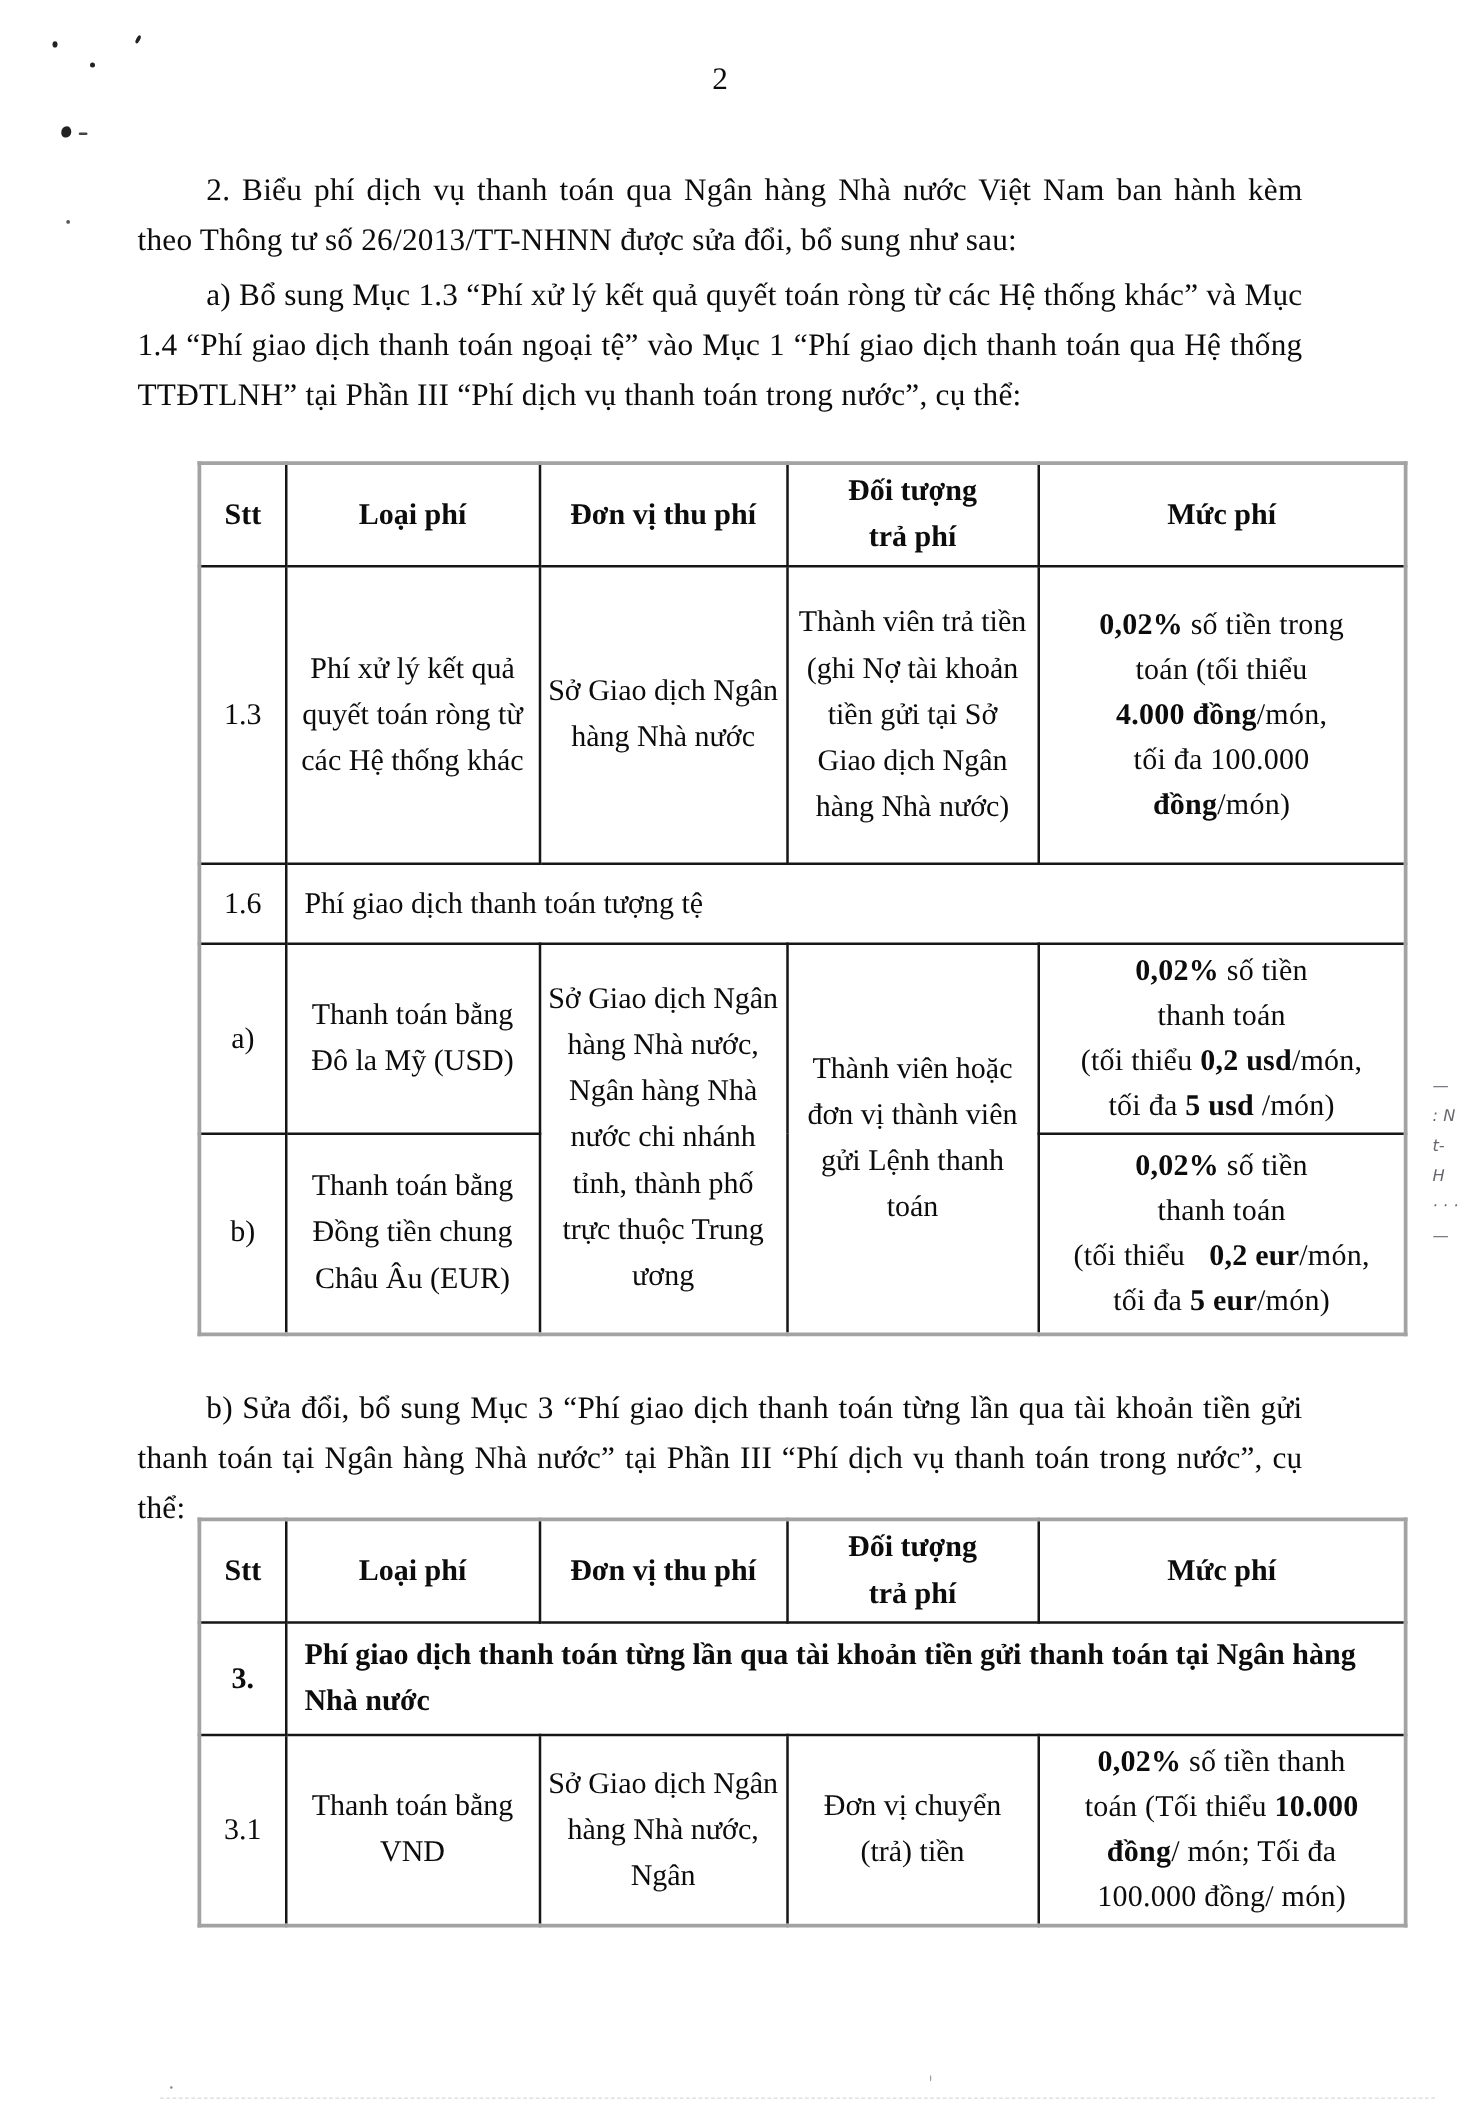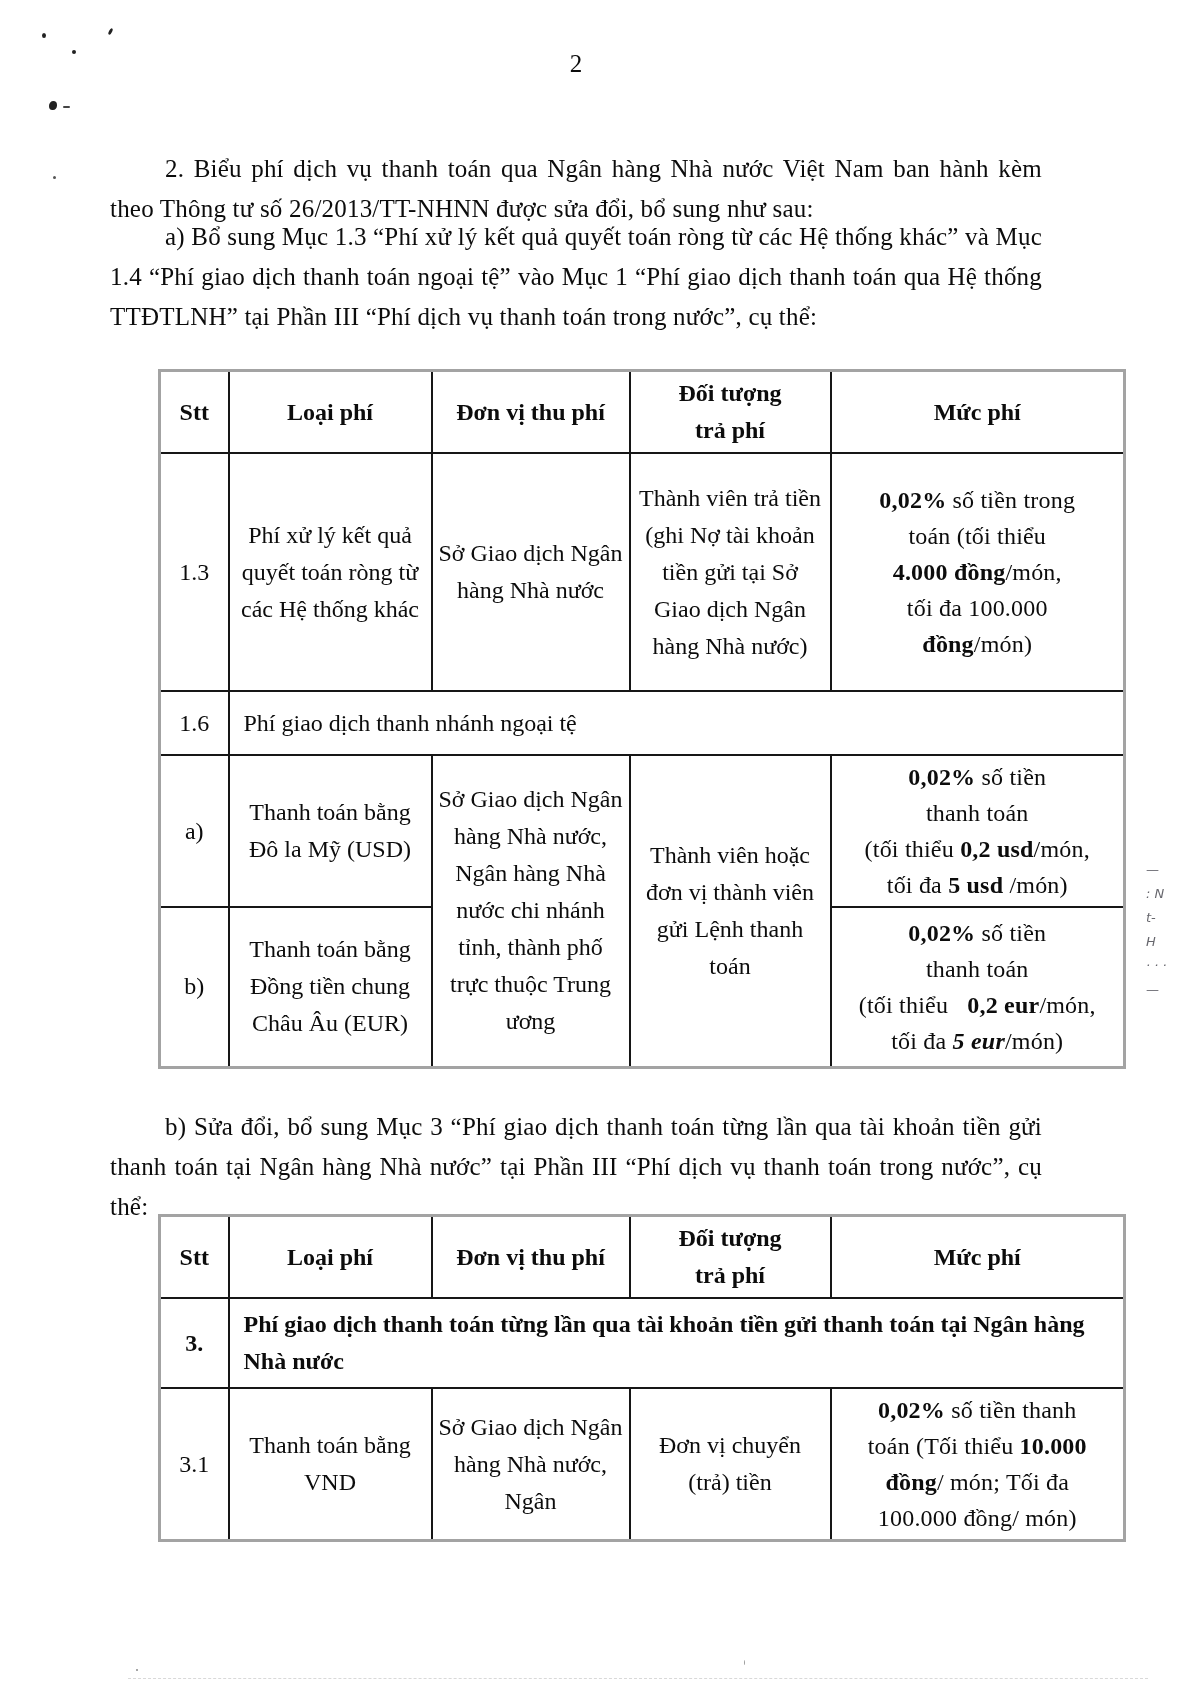--- a/index.html
+++ b/index.html
@@ -15,21 +15,21 @@
   .page-number{
     position:absolute;top:50px;left:110px;width:932px;
     text-align:center;font-size:25px;
   }
   .para{
     position:absolute;left:110px;width:932px;
     font-size:25px;line-height:40px;
     text-align:justify;text-indent:55px;
     letter-spacing:.2px;
   }
-  #para-2{top:124px;}
+  #para-2{top:108px;}
   #para-a{top:192px;}
   #para-b{top:1082px;}
 
   table.fee-table{
     position:absolute;left:158px;width:965px;
     border-collapse:collapse;table-layout:fixed;
     font-size:24px;line-height:37px;
   }
   #fee-table-1{top:369px;}
   #fee-table-2{top:1214px;}
@@ -119,39 +119,39 @@
       <td>Sở Giao dịch Ngân hàng Nhà nước</td>
       <td>Thành viên trả tiền (ghi Nợ tài khoản tiền gửi tại Sở Giao dịch Ngân hàng Nhà nước)</td>
       <td class="rate"><span style="font-weight: bold;">0,02%</span><span> số tiền trong
 toán (tối thiểu
 </span><span style="font-weight: bold;">4.000 đồng</span><span>/món,
 tối đa </span><span style="font-weight: normal;">100.000</span><span>
 </span><span style="font-weight: bold;">đồng</span><span>/món)</span></td>
     </tr>
     <tr class="row-14">
       <td>1.6</td>
-      <td class="span-cell" colspan="4">Phí giao dịch thanh nhánh ngoại tệ</td>
+      <td class="span-cell" colspan="4">Phí giao dịch thanh toán tượng tệ</td>
     </tr>
     <tr class="row-a">
       <td>a)</td>
       <td>Thanh toán bằng Đô la Mỹ (USD)</td>
       <td rowspan="2">Sở Giao dịch Ngân hàng Nhà nước, Ngân hàng Nhà nước chi nhánh tỉnh, thành phố trực thuộc Trung ương</td>
       <td rowspan="2">Thành viên hoặc đơn vị thành viên gửi Lệnh thanh toán</td>
       <td class="rate"><span style="font-weight: bold;">0,02%</span><span> số tiền
 thanh toán
 (tối thiểu </span><span style="font-weight: bold;">0,2 usd</span><span>/món,
 tối đa </span><span style="font-weight: bold;">5 usd</span><span> /món)</span></td>
     </tr>
     <tr class="row-b">
       <td>b)</td>
       <td>Thanh toán bằng Đồng tiền chung Châu Âu (EUR)</td>
       <td class="rate"><span style="font-weight: bold;">0,02%</span><span> số tiền
 thanh toán
 (tối thiểu </span><span style="font-weight: bold; margin-left: 13px;">0,2 eur</span><span>/món,
-tối đa </span><span style="font-weight: bold; font-style: italic;">5 eur</span><span>/món)</span></td>
+tối đa </span><span style="font-weight: bold;">5 eur</span><span>/món)</span></td>
     </tr>
   </tbody>
     </table>
 
   <p class="para" id="para-b">b) Sửa đổi, bổ sung Mục 3 “Phí giao dịch thanh toán từng lần qua tài khoản tiền gửi thanh toán tại Ngân hàng Nhà nước” tại Phần III “Phí dịch vụ thanh toán trong nước”, cụ thể:</p>
 
   <table class="fee-table" id="fee-table-2">
     <colgroup>
       <col class="col-stt">
         <col class="col-type">

